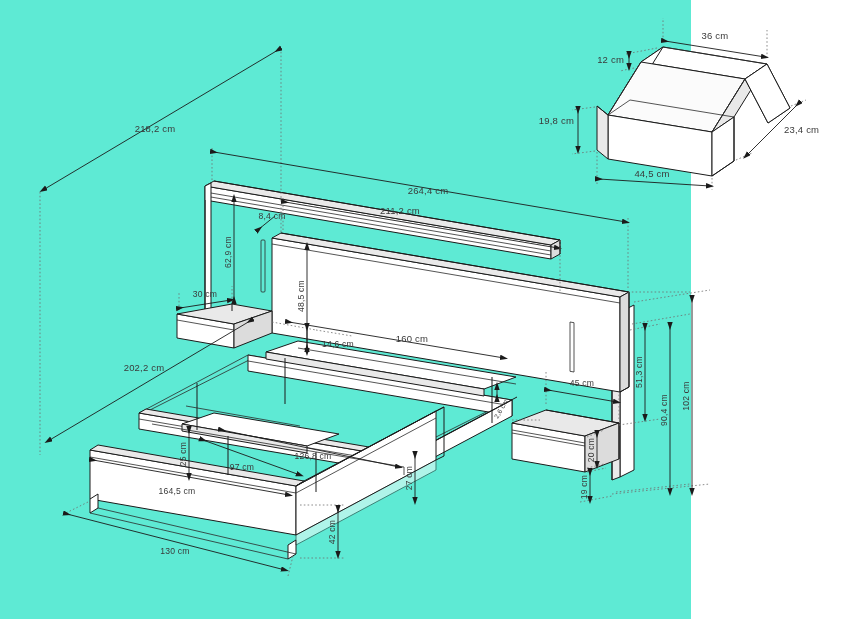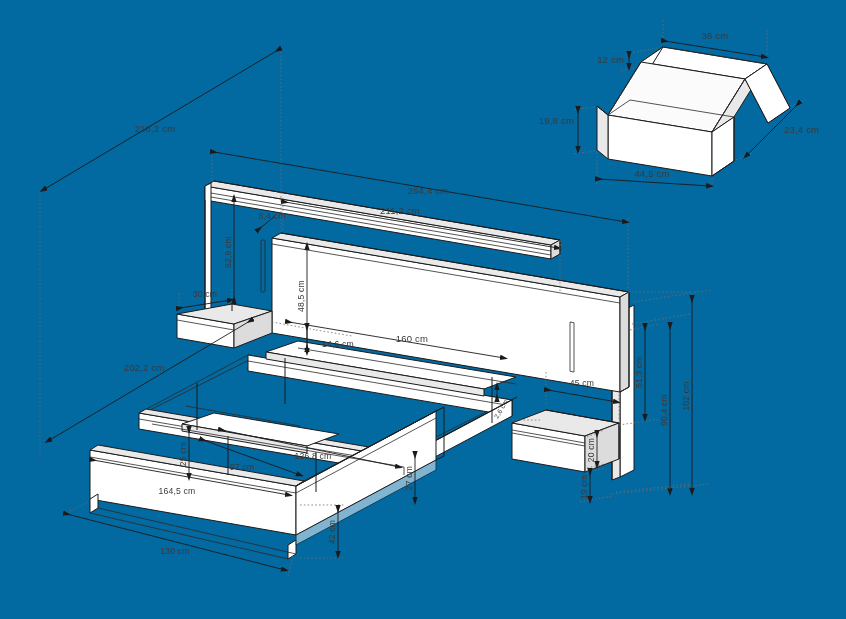--- a/index.html
+++ b/index.html
@@ -1,18 +1,18 @@
 <!DOCTYPE html>
 <html><head>
 <meta charset="utf-8">
 <style>
   html,body{margin:0;padding:0;background:#ffffff;}
   body{width:846px;height:619px;overflow:hidden;
        font-family:"Liberation Sans","DejaVu Sans",sans-serif;}
-  #sheet{position:relative;width:846px;height:619px;background:#0369a1;}
+  #sheet{position:relative;width:691px;height:619px;background:#5eead4;}
   svg{display:block;}
   .solid{fill:none;stroke:#1b1b1b;stroke-width:1;stroke-linejoin:miter;stroke-linecap:butt;}
   .thin{fill:none;stroke:#2a2a2a;stroke-width:0.8;}
   .face{fill:#ffffff;stroke:#1b1b1b;stroke-width:1;}
   .facelt{fill:#fbfbfb;stroke:#1b1b1b;stroke-width:1;}
   .edge{fill:#e9e9e9;stroke:#1b1b1b;stroke-width:1;}
   .edge2{fill:#dcdcdc;stroke:#1b1b1b;stroke-width:1;}
   .dim{fill:none;stroke:#1b1b1b;stroke-width:0.9;}
   .ext{fill:none;stroke:#6f6f6f;stroke-width:0.8;stroke-dasharray:1.6 2.2;}
   .dimtxt{font-family:"Liberation Sans","DejaVu Sans",sans-serif;

